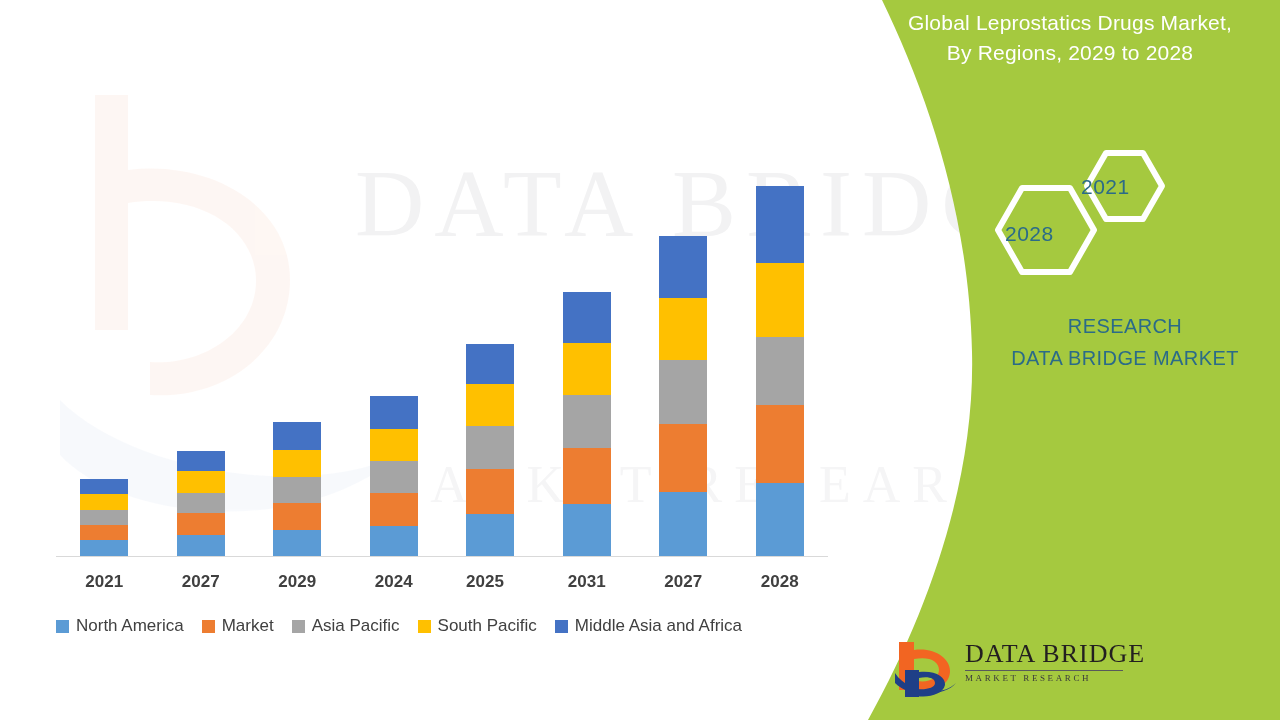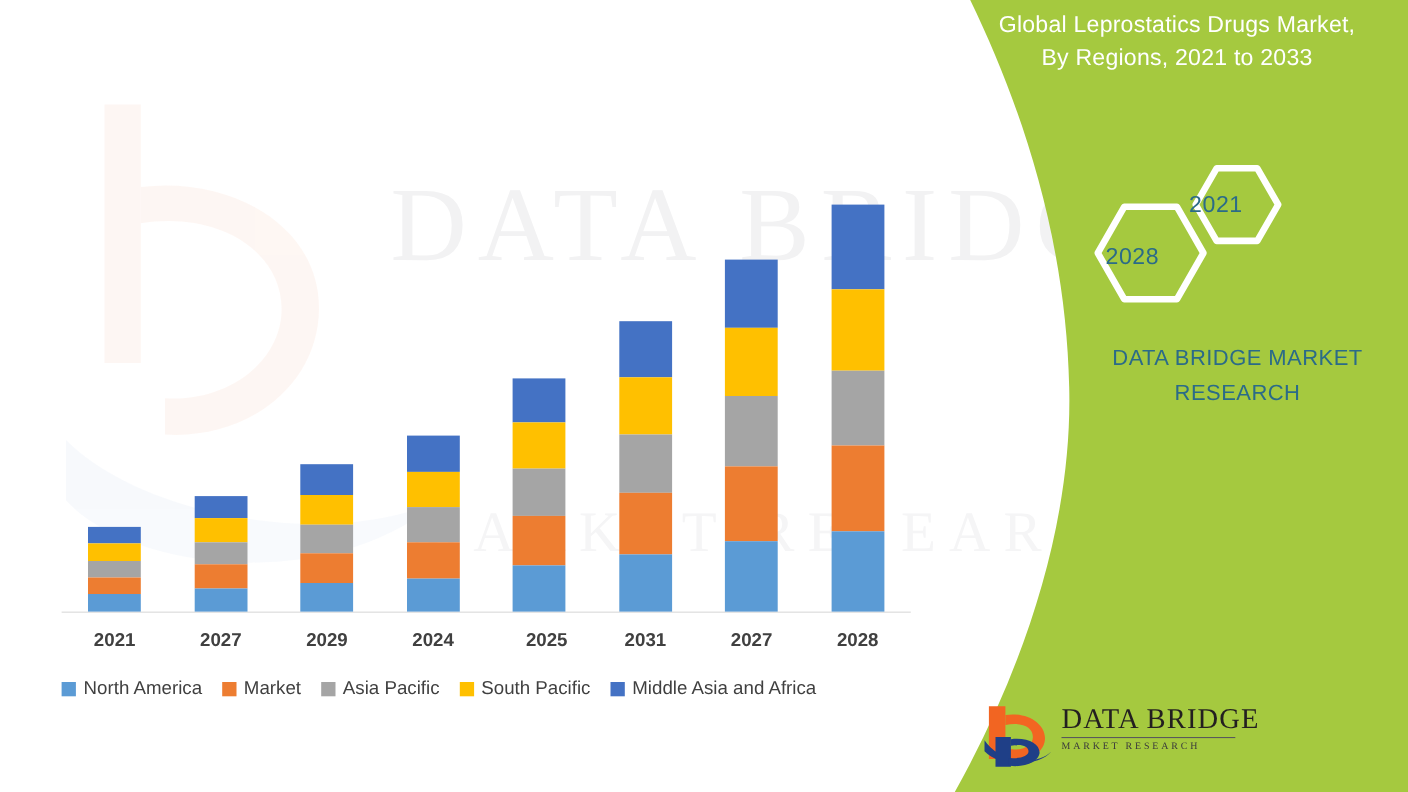--- a/index.html
+++ b/index.html
@@ -296,21 +296,21 @@
           <div class="seg" style="height: 68px; background: rgb(165, 165, 165);"></div>
           <div class="seg" style="height: 74px; background: rgb(255, 192, 0);"></div>
           <div class="seg" style="height: 77px; background: rgb(68, 114, 196);"></div>
         </div>
       </div>
     <div class="xlabels" id="xlabels">
         <div class="xlabel" style="left: 8.25px;">2021</div>
         <div class="xlabel" style="left: 104.75px;">2027</div>
         <div class="xlabel" style="left: 201.25px;">2029</div>
         <div class="xlabel" style="left: 297.75px;">2024</div>
-        <div class="xlabel" style="left: 401px;">2025</div>
+        <div class="xlabel" style="left: 389px;">2025</div>
         <div class="xlabel" style="left: 490.75px;">2031</div>
         <div class="xlabel" style="left: 587.25px;">2027</div>
         <div class="xlabel" style="left: 683.75px;">2028</div>
       </div>
   </div>
 
   <div class="legend" id="legend">
       <div class="legend-item">
         <span class="legend-swatch" style="background: rgb(91, 155, 213);"></span>
         <span class="legend-label">North America</span>
@@ -336,35 +336,35 @@
   <div class="green-panel">
     <svg width="440" height="720" viewBox="0 0 440 720" aria-hidden="true">
       <path id="panelShape" d="M42 0 L440 0 L440 720 L28 720
                C 95 600, 135 470, 132 352
                C 129 215, 88 95, 42 0 Z" fill="#a5c93f"></path>
     </svg>
   </div>
 
   <div class="panel-title">
     <div>Global Leprostatics Drugs Market,</div>
-    <div>By Regions, 2021 to 2033</div>
+    <div>By Regions, 2029 to 2028</div>
   </div>
 
   <div class="hex-wrap">
     <svg width="220" height="150" viewBox="0 0 220 150" aria-hidden="true">
       <polygon points="126,13 163,13 182,46 163,79 126,79 107,46" fill="none" stroke="#ffffff" stroke-width="6" stroke-linejoin="round"></polygon>
       <polygon points="42,48 90,48 114,90 90,132 42,132 18,90" fill="none" stroke="#ffffff" stroke-width="6" stroke-linejoin="round"></polygon>
     </svg>
     <div class="hex-label y2021">2021</div>
     <div class="hex-label y2028">2028</div>
   </div>
 
   <div class="brand-lines">
+    <div>RESEARCH</div>
     <div>DATA BRIDGE MARKET</div>
-    <div>RESEARCH</div>
   </div>
 
   <div class="logo">
     <div class="logo-mark">
       <svg width="66" height="58" viewBox="0 0 66 58" aria-hidden="true">
         <path d="M6 2 L21 2 L21 50 L6 50 Z" fill="#f26522"></path>
         <path d="M21 10 C 41 7, 57 18, 57 31 C 57 45, 41 53, 24 50
                  L24 41 C 36 43, 46 38, 46 30 C 46 21, 36 16, 21 19 Z" fill="#f26522"></path>
         <path d="M2 33 C 14 52, 48 58, 63 43 C 52 57, 16 58, 2 43 Z" fill="#1f3f87"></path>
         <path d="M12 30 L26 30 L26 57 L12 57 Z" fill="#1f3f87"></path>

